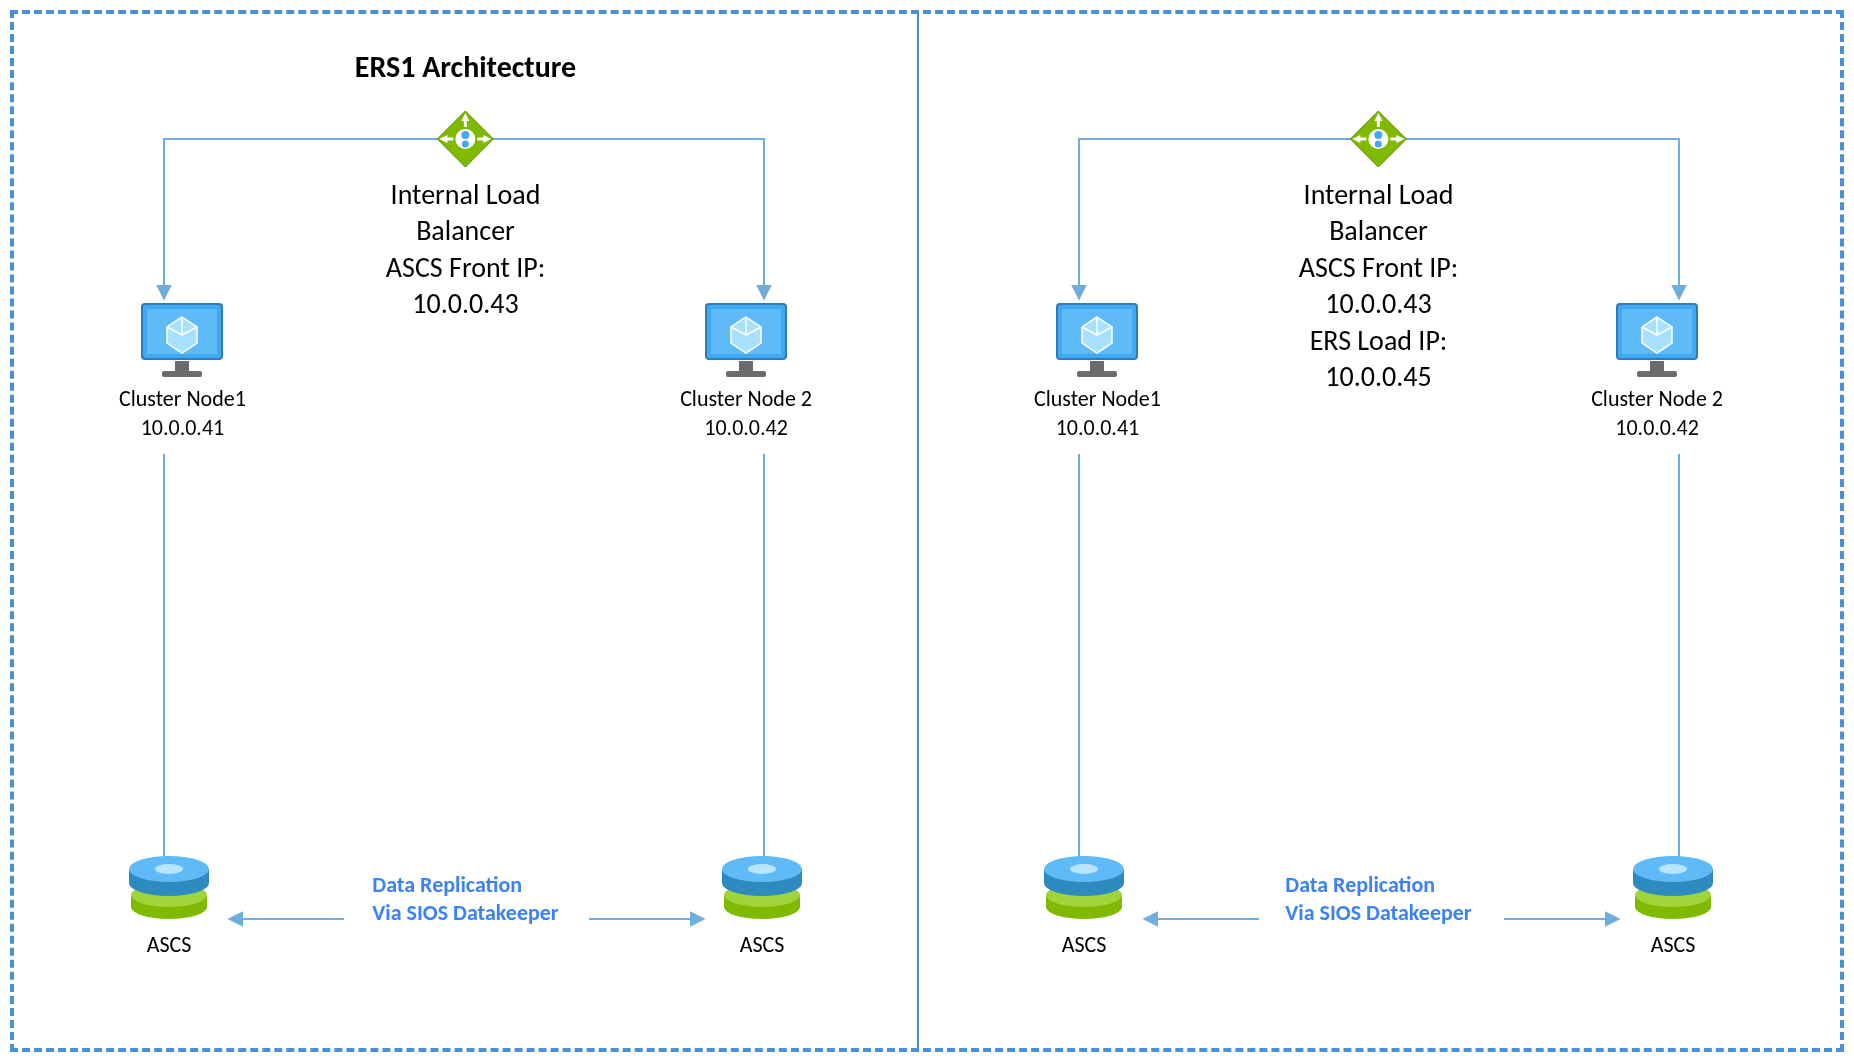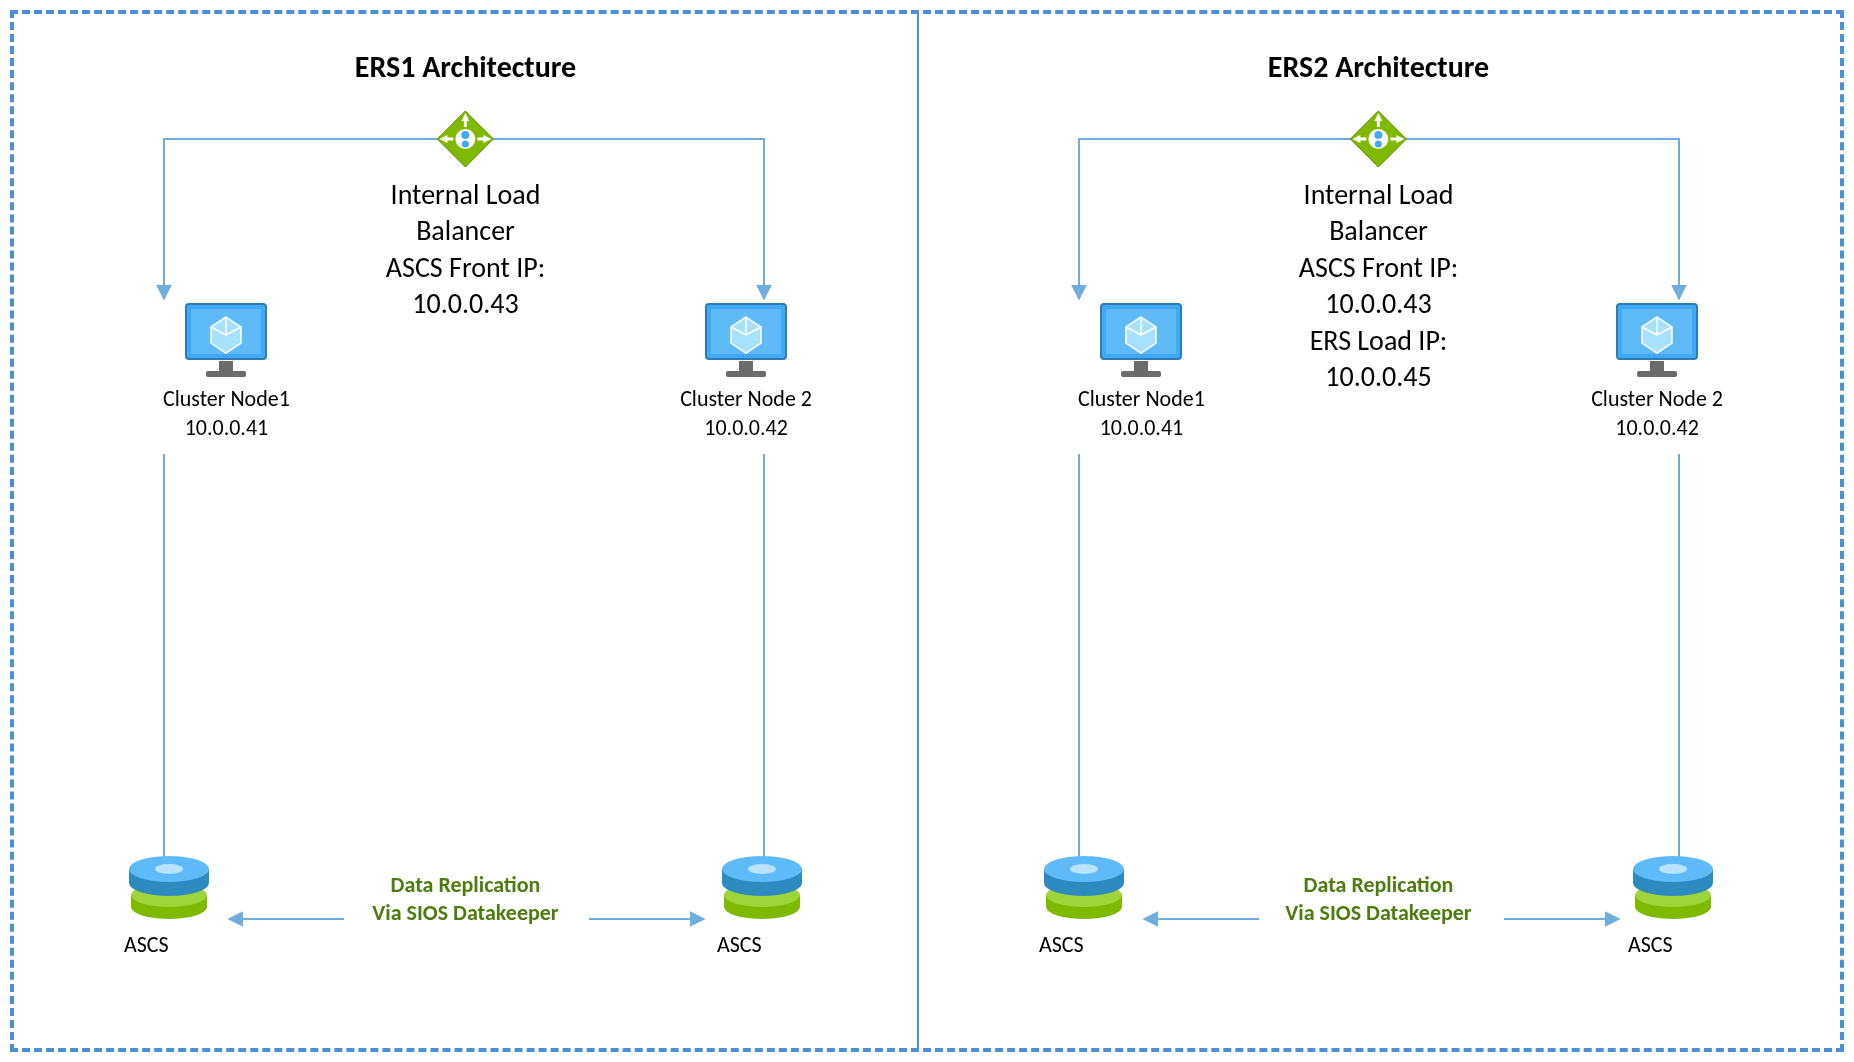--- a/index.html
+++ b/index.html
@@ -56,61 +56,60 @@
   }
   .lb-text {
     font-size: 28px;
     line-height: 1.3;
     color: #000;
   }
   .node {
     position: absolute;
     top: 285px;
     text-align: center;
-    margin-left: 44px;
   }
   .node.left-node { left: 105px; }
   .node.right-node { right: 105px; }
   .monitor {
     width: 90px;
     height: 80px;
     margin: 0 auto 6px;
     position: relative;
   }
   .monitor svg { display: block; }
   .node-label {
     font-size: 22px;
     line-height: 1.3;
     color: #000;
     white-space: nowrap;
   }
   .disk-stack {
     position: absolute;
     bottom: 90px;
+    text-align: center;
   }
   .disk-stack.left-disk { left: 110px; }
   .disk-stack.right-disk { right: 110px; }
   .disk-svg {
     width: 90px;
     height: 70px;
     margin: 0 auto 6px;
   }
   .disk-label {
     font-size: 22px;
     color: #000;
   }
   .replication {
     position: absolute;
     bottom: 120px;
     left: 50%;
     transform: translateX(-50%);
-    text-align: center;
     font-size: 22px;
     font-weight: 700;
-    color: #4d7c0f;
+    color: #3b82f6;
     line-height: 1.3;
   }
   .connector {
     position: absolute;
     stroke: #6FAEDC;
     stroke-width: 2;
     fill: none;
   }
 </style>
 </head>
@@ -225,21 +224,20 @@
     <div class="disk-label">ASCS</div>
   </div>
 
   <div class="replication">
     <div>Data Replication</div>
     <div>Via SIOS Datakeeper</div>
   </div>
 </div>
 
 <div class="panel right">
-  <div class="title">ERS2 Architecture</div>
 
   <svg class="connector" style="left:0;top:0;width:100%;height:100%;">
     <path d="M 438 125 L 160 125 L 160 285" marker-end="url(#arrow)"></path>
     <path d="M 483 125 L 760 125 L 760 285" marker-end="url(#arrow)"></path>
     <path d="M 160 440 L 160 870" marker-end="url(#arrow)"></path>
     <path d="M 760 440 L 760 870" marker-end="url(#arrow)"></path>
     <path d="M 340 905 L 225 905" marker-end="url(#arrow)"></path>
     <path d="M 585 905 L 700 905" marker-end="url(#arrow)"></path>
   </svg>
 

